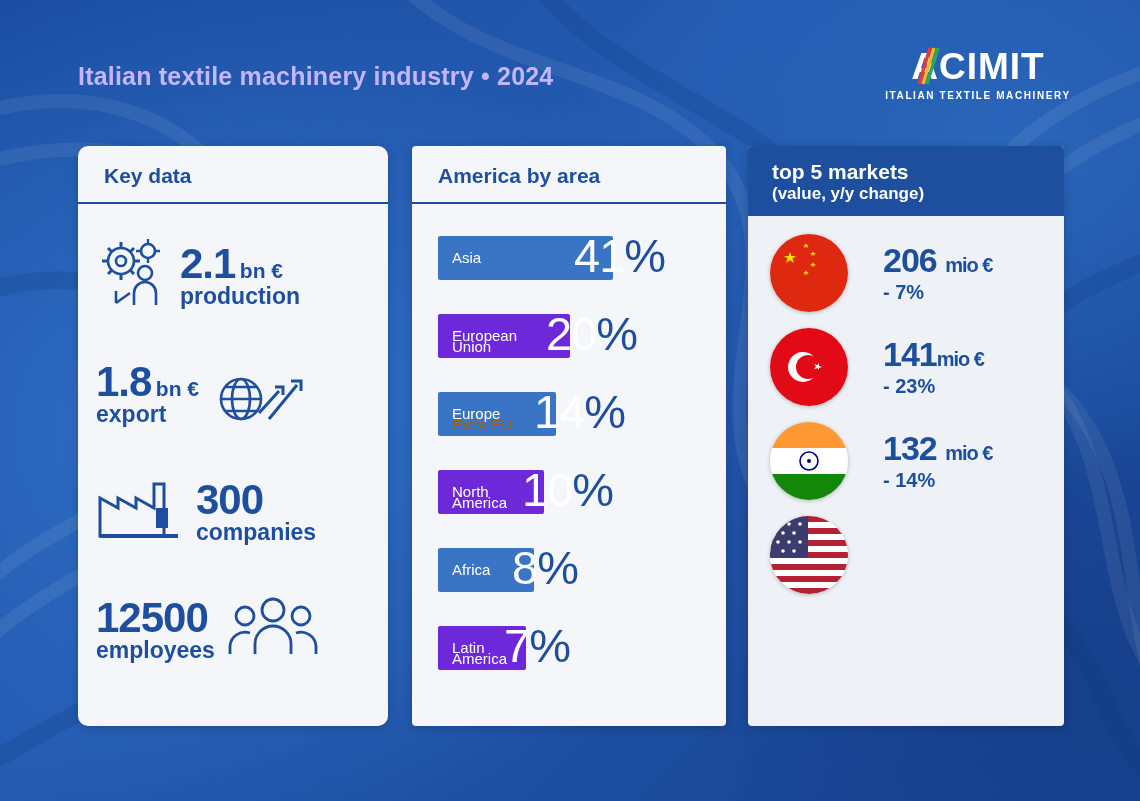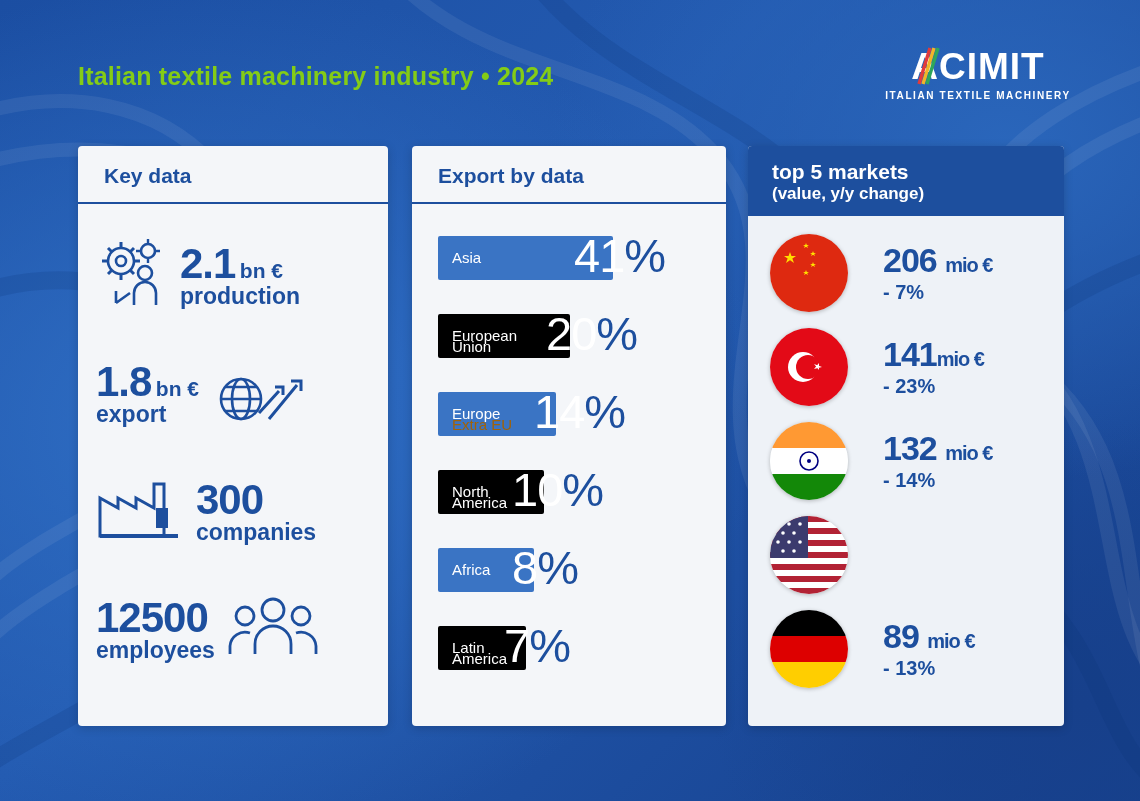--- a/index.html
+++ b/index.html
@@ -20,21 +20,21 @@
   
   .swirls { position:absolute; inset:0; overflow:hidden; pointer-events:none; }
   .swirls svg { position:absolute; inset:0; width:1140px; height:801px; }
 
   .page { position: relative; width: 1140px; height: 801px; }
 
   .header {
     position: absolute; left: 78px; top: 62px; right: 60px; height: 60px;
   }
   .title {
-    color: #84cc16;
+    color: #c4b5fd;
     font-size: 25px;
     font-weight: bold;
     letter-spacing: 0.2px;
     white-space: nowrap;
   }
   .logo {
     position: absolute; right: 62px; top: 48px;
     text-align: center; width: 200px;
   }
   .logo-mark {
@@ -57,21 +57,21 @@
   }
   .panel-head {
     padding: 18px 26px 14px 26px;
     border-bottom: 2px solid #1d4f9e;
     color: #1d4f9e;
     font-weight: bold;
     font-size: 21px;
   }
   .panel-head .sub { font-size: 17px; font-weight: bold; display:block; }
 
-  #panel-key  { left: 78px;  top: 146px; width: 310px; height: 580px; }
+  #panel-key  { left: 78px;  top: 146px; width: 310px; height: 580px; border-radius: 10px; }
   #panel-exp  { left: 412px; top: 146px; width: 314px; height: 580px; }
   #panel-top  { left: 748px; top: 146px; width: 316px; height: 580px;
                 background: #eef2f7; }
   #panel-top .panel-head { background: #1d4f9e; color:#fff; border-bottom:none;
                 padding: 14px 24px 12px 24px; }
 
   
   .key-body { padding: 12px 18px 0 18px; }
   .key-row { display:flex; align-items:center; height: 118px; }
   .key-row .icon { flex: 0 0 auto; color:#1d4f9e; }
@@ -87,21 +87,21 @@
 
   
   .bars { padding: 26px 20px 0 26px; }
   .bar-row { position: relative; height: 56px; margin-bottom: 22px; }
   .bar {
     position: absolute; left:0; top: 6px; height: 44px;
     background: #3a74c4; border-radius: 2px;
     display:flex; align-items:center; padding-left: 14px;
     color:#ffffff; font-size: 15px; font-weight: normal; line-height:1.05;
   }
-  .bar.dark { background:#000000; }
+  .bar.dark { background:#6d28d9; }
   .bar span { display:block; }
   .pct {
     position:absolute; top: -2px;
     color:#1d4f9e; font-weight: normal; font-size: 47px; letter-spacing:-1px;
     white-space: nowrap;
   }
   .pct .num { color:#ffffff; }
   .pct .sym { color:#1d4f9e; }
 
   
@@ -228,21 +228,21 @@
             <circle cx="76" cy="22" r="9"></circle>
             <path d="M91,60 v-8 a15,15 0 0 0 -20,-13"></path>
           </svg>
         </span>
       </div>
 
     </div>
   </div>
 
   <div class="panel" id="panel-exp">
-    <div class="panel-head">Export by data</div>
+    <div class="panel-head">America by area</div>
     <div class="bars">
 
       <div class="bar-row">
         <div class="bar" style="width:175px">
           <span>Asia</span>
         </div>
         <div class="pct" style="left:136px">
           <span class="num">41</span><span class="sym">%</span>
         </div>
       </div>
@@ -266,21 +266,21 @@
         <div class="pct" style="left:96px">
           <span class="num">14</span><span class="sym">%</span>
         </div>
       </div>
 
       <div class="bar-row">
         <div class="bar dark" style="width:106px">
           <span>North</span>
         </div>
         <div style="position:absolute; left:14px; top:30px; color:#fff; font-size:15px; z-index:2">America</div>
-        <div class="pct" style="left:74px">
+        <div class="pct" style="left:84px">
           <span class="num">10</span><span class="sym">%</span>
         </div>
       </div>
 
       <div class="bar-row">
         <div class="bar" style="width:96px">
           <span>Africa</span>
         </div>
         <div class="pct" style="left:74px">
           <span class="num">8</span><span class="sym">%</span>
@@ -380,30 +380,17 @@
               <circle cx="8" cy="26" r="1.8"></circle>
                 <circle cx="19" cy="26" r="1.8"></circle>
                 <circle cx="30" cy="26" r="1.8"></circle>
               <circle cx="13" cy="35" r="1.8"></circle>
                 <circle cx="24" cy="35" r="1.8"></circle>
             </g>
           </svg>
         </span>
       </div>
 
-      <div class="mkt">
-        <span class="flag">
-          <svg width="78" height="78" viewBox="0 0 78 78">
-            <rect width="78" height="26" fill="#000000"></rect>
-            <rect y="26" width="78" height="26" fill="#dd0000"></rect>
-            <rect y="52" width="78" height="26" fill="#ffce00"></rect>
-          </svg>
-        </span>
-        <span class="mkt-text">
-          <span class="mkt-val"><span>89</span> <span class="unit">mio €</span></span>
-          <div class="mkt-chg">- 13%</div>
-        </span>
-      </div>
 
     </div>
   </div>
 
 </div>
 
 </body></html>

